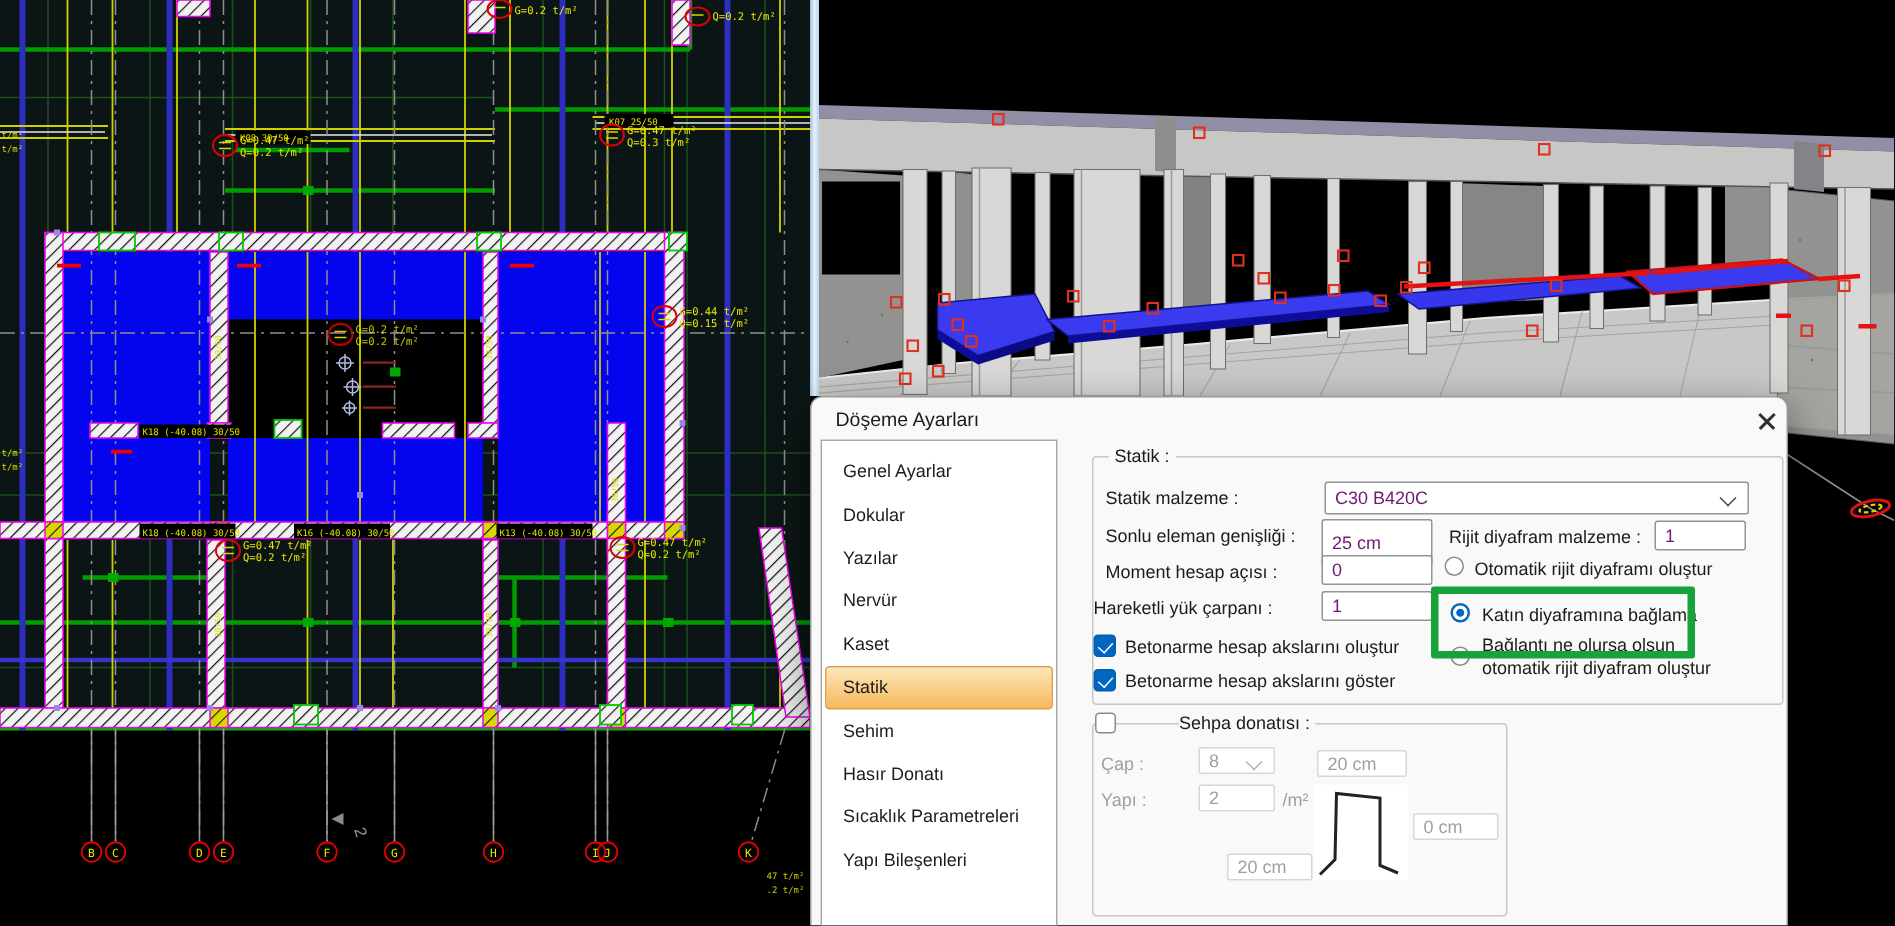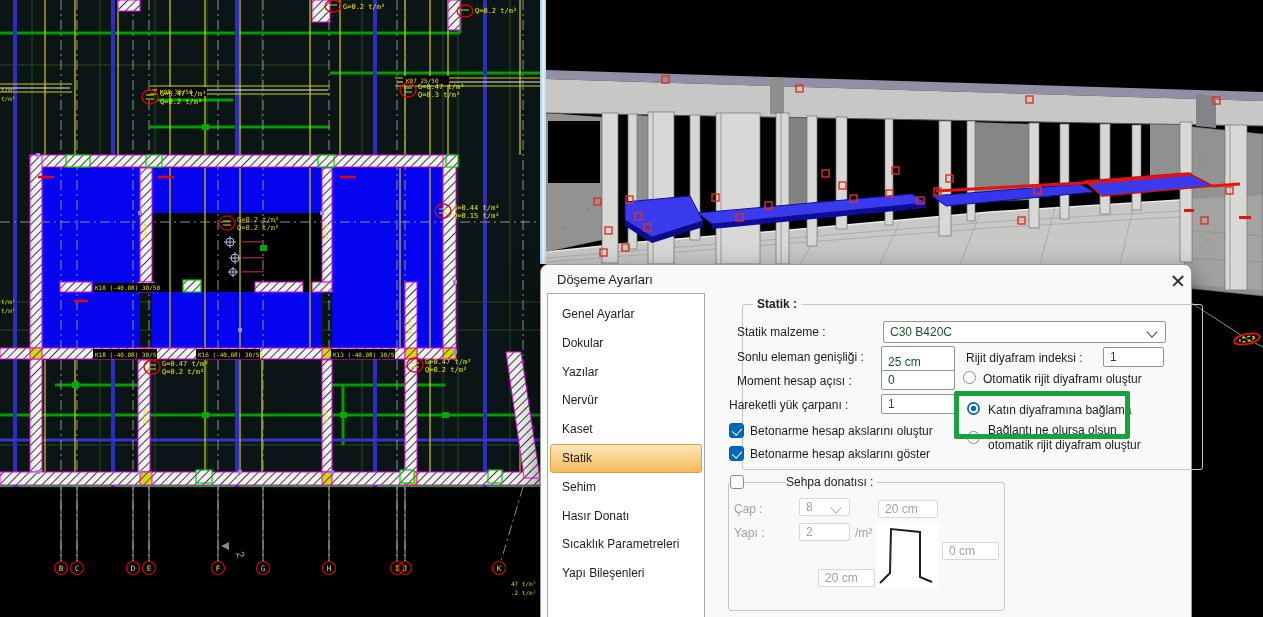--- a/index.html
+++ b/index.html
@@ -10,25 +10,25 @@
           border-radius:8px 8px 0 0;box-shadow:0 10px 28px rgba(0,0,0,.5);z-index:10;}
   #dlg-title{position:absolute;left:16px;top:7px;font-size:13px;color:#1b1b1b;}
   #dlg-close{position:absolute;left:630px;top:9px;width:14px;height:14px;cursor:pointer;}
   #dlg-close i{position:absolute;left:0;top:6px;width:14px;height:1.5px;background:#303030;}
   #dlg-close i:first-child{transform:rotate(45deg);}
   #dlg-close i:last-child{transform:rotate(-45deg);}
   #sidebar{position:absolute;left:6px;top:28px;width:158px;height:331px;background:#fff;border:1px solid #a9a9a9;box-sizing:border-box;padding-top:6px;}
   .sb-item{height:26.8px;line-height:26.8px;padding-left:11px;font-size:12px;color:#1c1c1c;margin:0 2px;border:1px solid transparent;border-radius:3px;cursor:pointer;}
   .sb-item.selected{background:linear-gradient(#fce7b8,#f6b85d);border-color:#db9e43;}
   .group{position:absolute;border:1px solid #c6c6c6;border-radius:3px;}
-  #grp-statik{left:201px;top:39px;width:459px;height:164px;font-weight:bold;}
+  #grp-statik{left:187px;top:39px;width:459px;height:164px;}
   #grp-sehpa{left:187px;top:217px;width:275px;height:127px;}
   .legend{position:absolute;top:-8px;left:10px;background:#f9f9f9;padding:0 4px;font-size:12px;color:#1b1b1b;}
   .lbl{position:absolute;font-size:12px;color:#1b1b1b;white-space:nowrap;}
-  .inp{position:absolute;background:#fff;border:1px solid #949494;border-radius:2px;font-size:12px;color:#14532d;
+  .inp{position:absolute;background:#fff;border:1px solid #949494;border-radius:2px;font-size:12px;color:#701a75;
        padding:0 0 0 6px;display:flex;align-items:center;box-sizing:border-box;}
   .combo .chev{position:absolute;right:9px;top:6px;width:7px;height:7px;border-right:1.4px solid #474747;border-bottom:1.4px solid #474747;transform:rotate(45deg);}
   .radio{position:absolute;width:13px;height:13px;border:1px solid #8b8b8b;border-radius:50%;background:#fff;box-sizing:border-box;}
   .radio.checked{border:none;background:radial-gradient(circle,#0067c0 0 2.4px,#ffffff 2.9px 4.6px,#0067c0 5.1px 100%);}
   .cb{position:absolute;width:15px;height:15px;border-radius:3px;box-sizing:border-box;}
   .cb.checked{background:#0067c0;border:1px solid #005fb0;}
   .cb.checked:after{content:"";position:absolute;left:3.5px;top:1.5px;width:5px;height:8px;border-right:1.6px solid #fff;border-bottom:1.6px solid #fff;transform:rotate(42deg);}
   .cb.un{background:#fff;border:1px solid #8b8b8b;}
   .disabled-lbl{color:#9ba1a6;}
   .inp.disabled{border-color:#d7d7d7;color:#9ba1a6;}
@@ -446,21 +446,21 @@
     </div>
     <div class="lbl" style="left:196px;top:60px;">Statik malzeme :</div>
     <div class="inp combo" style="left:342px;top:56px;width:283px;height:22px;">
       <span>C30 B420C</span>
       <span class="chev"></span>
     </div>
     <div class="lbl" style="left:196px;top:85px;">Sonlu eleman genişliği :</div>
     <div class="inp" style="left:340px;top:81px;width:74px;height:32px;">
       <span>25 cm</span>
     </div>
-    <div class="lbl" style="left:425px;top:86px;">Rijit diyafram indeksi :</div>
+    <div class="lbl" style="left:425px;top:86px;">Rijit diyafram malzeme :</div>
     <div class="inp" style="left:562px;top:82px;width:61px;height:20px;">
       <span>1</span>
     </div>
     <div class="lbl" style="left:196px;top:109px;">Moment hesap açısı :</div>
     <div class="inp" style="left:340px;top:105px;width:74px;height:20px;">
       <span>0</span>
     </div>
     <div class="radio" style="left:422px;top:106px;"></div>
     <div class="lbl" style="left:442px;top:107px;">Otomatik rijit diyaframı oluştur</div>
     <div class="lbl" style="left:188px;top:133px;">Hareketli yük çarpanı :</div>

